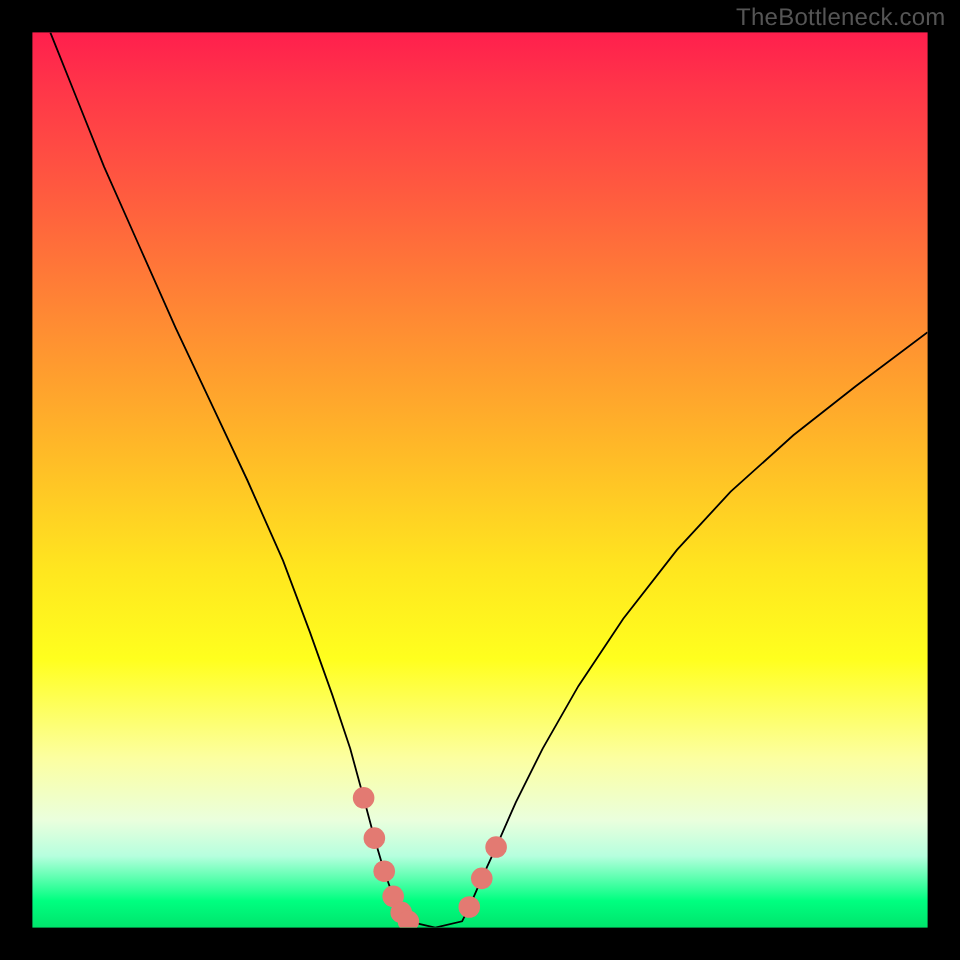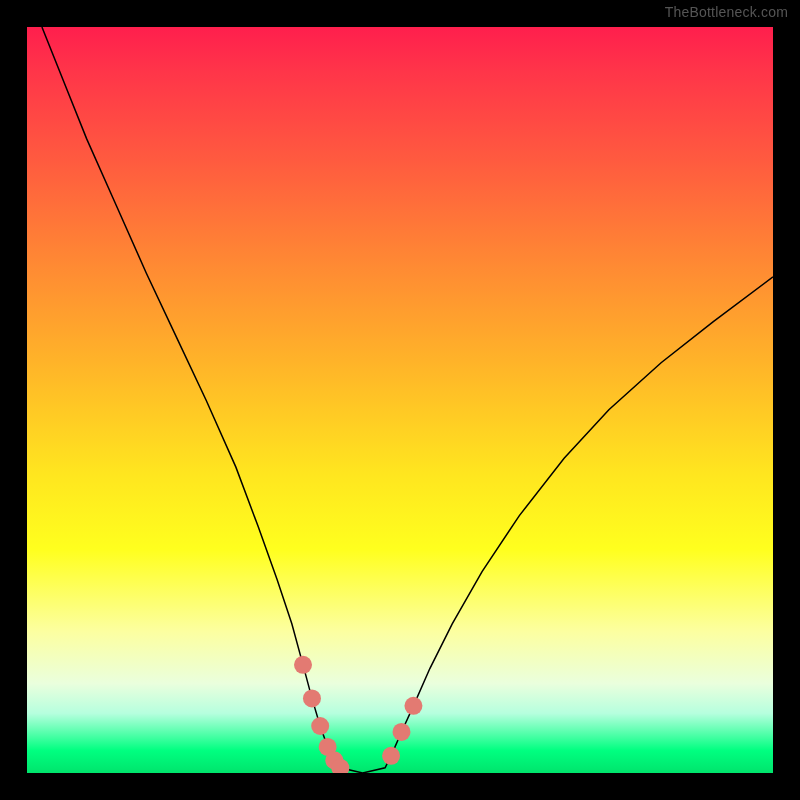--- a/index.html
+++ b/index.html
@@ -26,21 +26,21 @@
       #eaffdd 88%,
       #b6ffde 92%,
       #00ff80 97%,
       #00e46c 100%
     );
   }
   .watermark {
     position: absolute;
     top: 4px; right: 12px;
     color: #555;
-    font-size: 14px;
+    font-size: 20px;
     font-weight: 500;
     letter-spacing: 0.2px;
     margin-left: 40px;
   }
   svg.curve { position: absolute; left: 0; top: 0; }
   svg .mainline { fill: none; stroke: #000; stroke-width: 1.5; }
   svg .dot { fill: #e37a72; }
 </style>
 </head>
 <body>

